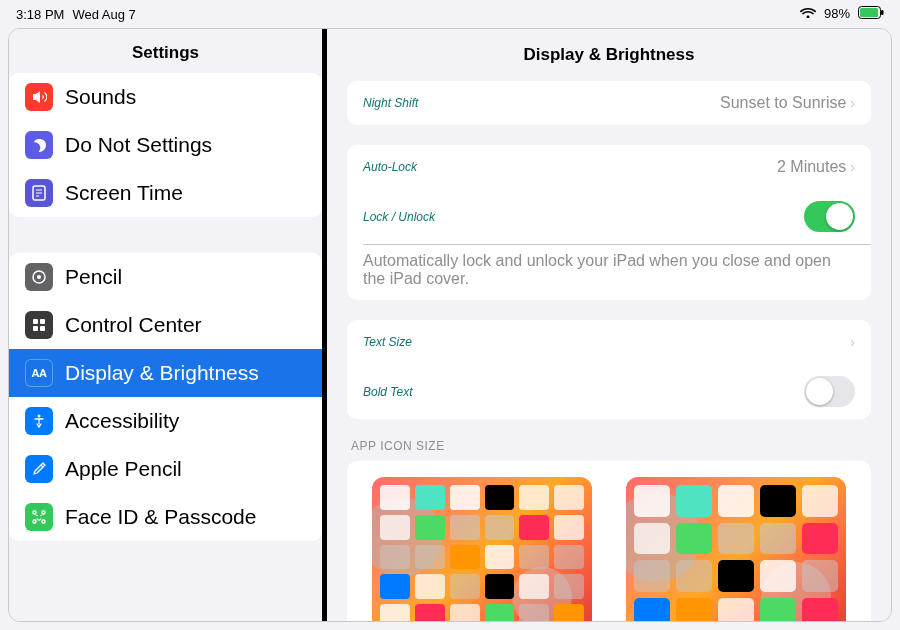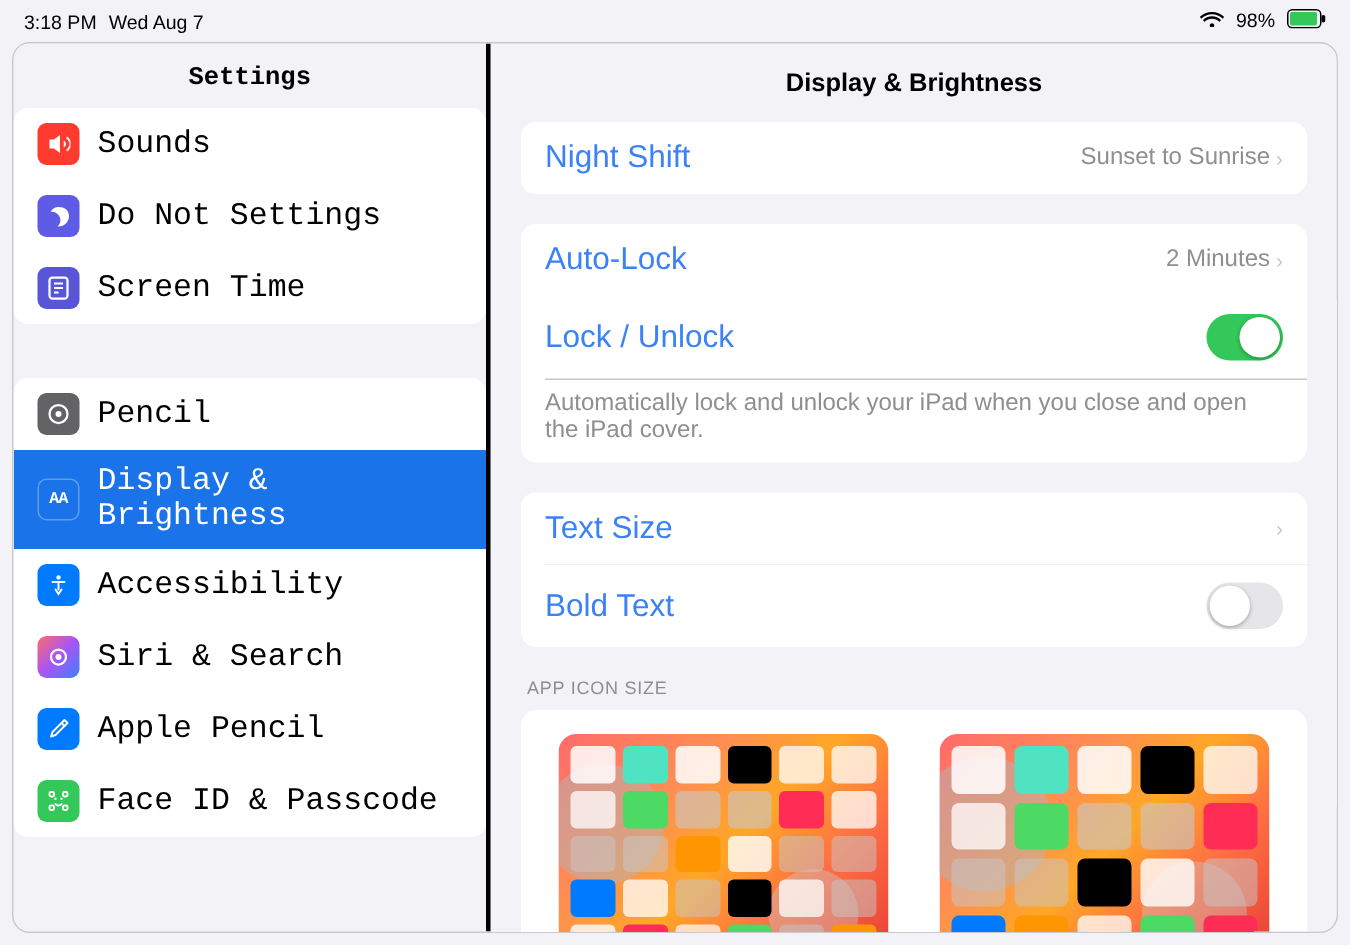--- a/index.html
+++ b/index.html
@@ -37,25 +37,24 @@
       margin: 0 8px 8px 8px;
       overflow: hidden;
       background: #f2f2f7;
     }
 
     
     .sidebar {
       width: 318px;
       flex-shrink: 0;
       background: #f2f2f7;
-      border-right: 3px solid #000000;
+      border-right: 5px solid #000000;
       overflow-y: auto;
       display: flex;
       flex-direction: column;
-      font-family: Liberation Mono, monospace;
     }
 
     .sidebar-title {
       font-size: 17px;
       font-weight: 600;
       text-align: center;
       padding: 14px 16px 10px;
       color: #000;
       background: #f2f2f7;
     }
@@ -138,22 +137,23 @@
       content: '';
       position: absolute;
       bottom: 0;
       left: 16px;
       right: 0;
       height: 0.5px;
       background: #c8c8cc;
     }
 
     .row-label {
-      font-size: 21px;
-      color: #3b82f6;
+      font-size: 12px;
+      color: #0f766e;
+      font-style: italic;
     }
     .row-value {
       display: flex;
       align-items: center;
       gap: 4px;
       color: #8e8e93;
       font-size: 16px;
     }
     .row-value .chevron {
       color: #c7c7cc;
@@ -334,43 +334,45 @@
       <div class="settings-group">
         <div class="sidebar-item">
           <div class="item-icon icon-gray">
             <svg width="16" height="16" viewBox="0 0 16 16" fill="white">
               <circle cx="8" cy="8" r="6" fill="none" stroke="white" stroke-width="1.5"></circle>
               <circle cx="8" cy="8" r="2" fill="white"></circle>
             </svg>
           </div>
           <span class="item-label">Pencil</span>
         </div>
+        <div class="sidebar-item">
+          <div class="item-icon icon-dark-gray">
+            <svg width="16" height="16" viewBox="0 0 16 16" fill="white">
+              <rect x="2" y="2" width="5" height="5" rx="1" fill="white"></rect>
+              <rect x="9" y="2" width="5" height="5" rx="1" fill="white"></rect>
+              <rect x="2" y="9" width="5" height="5" rx="1" fill="white"></rect>
+              <rect x="9" y="9" width="5" height="5" rx="1" fill="white"></rect>
+            </svg>
+          </div>
+          <span class="item-label">Control Center</span>
+        </div>
         <div class="sidebar-item active">
           <div class="item-icon icon-blue-aa" style="background:#1a73e8; border: 1px solid rgba(255,255,255,0.3);">
             <span style="font-size:11px;font-weight:700;color:white;letter-spacing:-0.5px;">AA</span>
           </div>
           <span class="item-label">Display &amp; Brightness</span>
         </div>
         <div class="sidebar-item">
           <div class="item-icon icon-blue">
             <svg width="16" height="16" viewBox="0 0 16 16" fill="white">
               <circle cx="8" cy="3" r="1.5" fill="white"></circle>
               <path d="M4 6h8M8 6v5M6 11l2 3 2-3" stroke="white" stroke-width="1.3" fill="none" stroke-linecap="round"></path>
             </svg>
           </div>
           <span class="item-label">Accessibility</span>
-        </div>
-        <div class="sidebar-item">
-          <div class="item-icon" style="background: linear-gradient(135deg, #ff6b6b, #a855f7, #3b82f6);">
-            <svg width="14" height="14" viewBox="0 0 14 14" fill="white">
-              <circle cx="7" cy="7" r="5" fill="none" stroke="white" stroke-width="1.5"></circle>
-              <circle cx="7" cy="7" r="2" fill="white"></circle>
-            </svg>
-          </div>
-          <span class="item-label">Siri &amp; Search</span>
         </div>
         <div class="sidebar-item">
           <div class="item-icon icon-blue">
             <svg width="16" height="16" viewBox="0 0 16 16" fill="white">
               <path d="M12 2l2 2-8 8-3 1 1-3 8-8z" fill="none" stroke="white" stroke-width="1.3" stroke-linejoin="round"></path>
               <path d="M10 4l2 2" stroke="white" stroke-width="1.2"></path>
             </svg>
           </div>
           <span class="item-label">Apple Pencil</span>
         </div>

